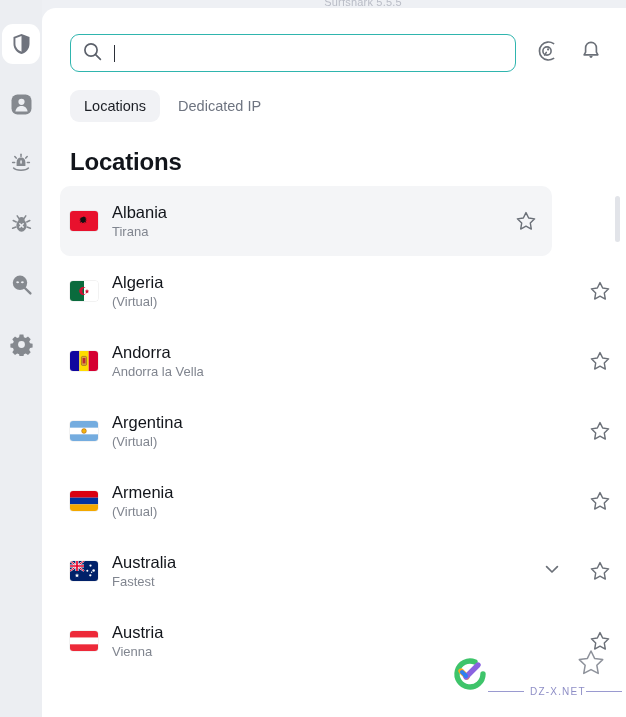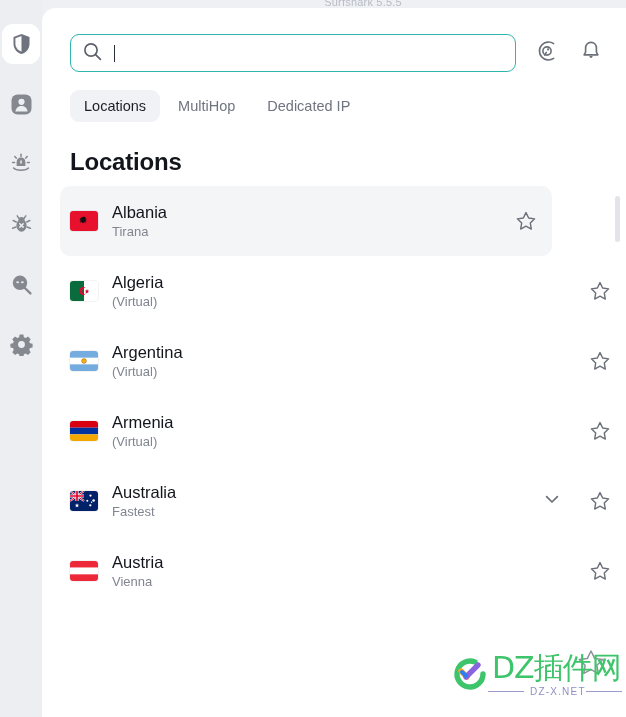--- a/index.html
+++ b/index.html
@@ -372,21 +372,20 @@
           <svg width="24" height="24" viewBox="0 0 24 24">
             <path d="M12 3.4 C8.7 3.4 6.6 5.7 6.6 9 v4.2 l-1.5 2.6 h13.8 l-1.5-2.6 V9 C17.4 5.7 15.3 3.4 12 3.4 Z" fill="none" stroke="#6b7078" stroke-width="1.65" stroke-linejoin="round"></path>
             <path d="M10.3 17.1 C10.6 18.4 11.2 19 12 19 C12.8 19 13.4 18.4 13.7 17.1 Z" fill="#6b7078"></path>
           </svg>
         </span>
       </div>
     </div>
 
     <div class="tabs">
       <div class="tab active">Locations</div>
-      <div class="tab">MultiHop</div>
       <div class="tab">Dedicated IP</div>
     </div>
 
     <div class="section-title">Locations</div>
 
     <div class="list-wrap">
       <div class="list">
 
         <div class="row hl">
           <span class="flag">
@@ -423,20 +422,42 @@
           </span>
           <span class="row-actions">
             <span class="star-btn">
               <svg width="22" height="22" viewBox="0 0 24 24">
                 <path d="M12 2.8 l2.9 5.9 6.5 .95 -4.7 4.6 1.1 6.5 -5.8-3.05 -5.8 3.05 1.1-6.5 -4.7-4.6 6.5-.95 Z" fill="none" stroke="#6b7078" stroke-width="1.55" stroke-linejoin="round"></path>
               </svg>
             </span>
           </span>
         </div>
 
+        <div class="row">
+          <span class="flag">
+            <svg viewBox="0 0 28 20">
+              <rect width="9.33" height="20" fill="#10069f"></rect>
+              <rect x="9.33" width="9.34" height="20" fill="#fedd00"></rect>
+              <rect x="18.67" width="9.33" height="20" fill="#d50032"></rect>
+              <rect x="11.4" y="5.4" width="5.2" height="9" rx="1.2" fill="#d9a441" stroke="#8a5a18" stroke-width=".6"></rect>
+              <rect x="12.6" y="7" width="2.8" height="5.4" fill="#c2272d"></rect>
+            </svg>
+          </span>
+          <span class="labels">
+            <span class="cname">Andorra</span>
+            <span class="csub">Andorra la Vella</span>
+          </span>
+          <span class="row-actions">
+            <span class="star-btn">
+              <svg width="22" height="22" viewBox="0 0 24 24">
+                <path d="M12 2.8 l2.9 5.9 6.5 .95 -4.7 4.6 1.1 6.5 -5.8-3.05 -5.8 3.05 1.1-6.5 -4.7-4.6 6.5-.95 Z" fill="none" stroke="#6b7078" stroke-width="1.55" stroke-linejoin="round"></path>
+              </svg>
+            </span>
+          </span>
+        </div>
 
         <div class="row">
           <span class="flag">
             <svg viewBox="0 0 28 20">
               <rect width="28" height="20" fill="#fff"></rect>
               <rect width="28" height="6.67" fill="#74acdf"></rect>
               <rect y="13.33" width="28" height="6.67" fill="#74acdf"></rect>
               <circle cx="14" cy="10" r="2.4" fill="#f6b40e" stroke="#85340a" stroke-width=".4"></circle>
             </svg>
           </span>
@@ -546,19 +567,18 @@
   <div class="watermark">
     <svg width="40" height="40" viewBox="0 0 40 40" style="position:absolute;left:0;top:4px;">
       <path d="M33 20 A13 13 0 1 1 25 8" fill="none" stroke="#3ec46a" stroke-width="5.4" stroke-linecap="round"></path>
       <path d="M11 17 L17 23" stroke="#f5a623" stroke-width="5.4" stroke-linecap="round"></path>
       <path d="M16 23 L28 11" stroke="#8a63e0" stroke-width="5.4" stroke-linecap="round"></path>
       <path d="M12 18 L16 22" stroke="#2d7ff0" stroke-width="4" stroke-linecap="round"></path>
     </svg>
     <svg width="30" height="30" viewBox="0 0 30 30" style="position:absolute;left:126px;top:-2px;">
       <path d="M15 3 l3.6 7.4 8.1 1.2 -5.85 5.7 1.4 8.1 -7.25-3.8 -7.25 3.8 1.4-8.1 -5.85-5.7 8.1-1.2 Z" fill="none" stroke="#8e929b" stroke-width="1.5" stroke-linejoin="round"></path>
     </svg>
-    <span class="wm-text">DZ插件网</span>
     <div class="wm-rule" style="left:38px;width:36px;"></div>
     <span class="wm-sub" style="left:80px;">DZ-X.NET</span>
     <div class="wm-rule" style="left:136px;width:36px;"></div>
   </div>
 
 </div>
 
 </body></html>

